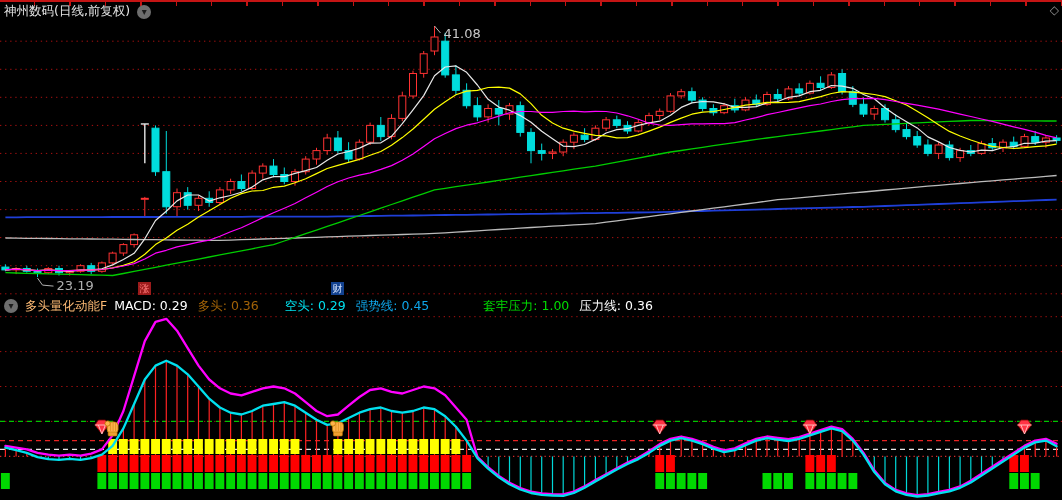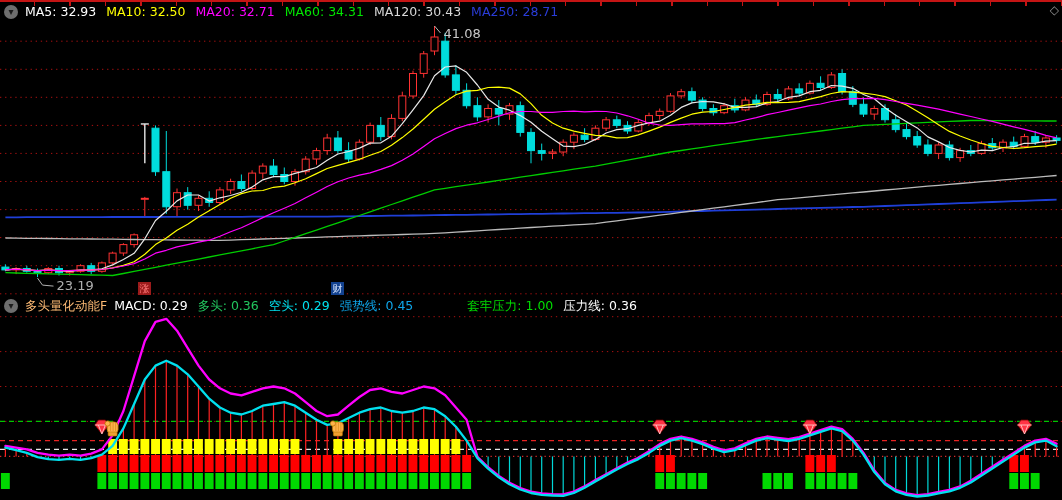--- a/index.html
+++ b/index.html
@@ -24,29 +24,22 @@
 </style>
 </head>
 <body>
 
 <div class="stage">
   <div class="topline"></div>
   <div class="topticks"></div>
   <span class="corner-diamond">◇</span>
 
   <div class="hdr hdr-main">
+    <span style="color:#e6e6e6;">神州数码(日线,前复权)</span>
     <span class="chev">▾</span>
-    <span class="fields" id="ma-fields">
-        <span class="fld" style="color: rgb(255, 255, 255);">MA5: 32.93</span>
-        <span class="fld" style="color: rgb(255, 255, 0);">MA10: 32.50</span>
-        <span class="fld" style="color: rgb(255, 0, 255);">MA20: 32.71</span>
-        <span class="fld" style="color: rgb(0, 230, 0);">MA60: 34.31</span>
-        <span class="fld" style="color: rgb(216, 216, 216);">MA120: 30.43</span>
-        <span class="fld" style="color: rgb(42, 60, 216);">MA250: 28.71</span>
-      </span>
   </div>
 
   <svg id="main-svg" width="1062" height="276">
       <g>
         <line x1="0" y1="273.8" x2="1062" y2="273.8" stroke="#aa1111" stroke-width="1" stroke-dasharray="1.3,3.8"></line>
         <line x1="0" y1="245.7" x2="1062" y2="245.7" stroke="#aa1111" stroke-width="1" stroke-dasharray="1.3,3.8"></line>
         <line x1="0" y1="217.6" x2="1062" y2="217.6" stroke="#aa1111" stroke-width="1" stroke-dasharray="1.3,3.8"></line>
         <line x1="0" y1="189.6" x2="1062" y2="189.6" stroke="#aa1111" stroke-width="1" stroke-dasharray="1.3,3.8"></line>
         <line x1="0" y1="161.5" x2="1062" y2="161.5" stroke="#aa1111" stroke-width="1" stroke-dasharray="1.3,3.8"></line>
         <line x1="0" y1="133.4" x2="1062" y2="133.4" stroke="#aa1111" stroke-width="1" stroke-dasharray="1.3,3.8"></line>
@@ -274,22 +267,22 @@
     </svg>
 
   <div class="badge" id="badge-0" style="background: rgb(156, 27, 27); color: rgb(255, 122, 122); left: 138px;">涨</div>
   <div class="badge" id="badge-1" style="background: rgb(18, 65, 143); color: rgb(216, 230, 255); left: 331px;">财</div>
 
   <div class="hdr hdr-ind">
     <span class="chev">▾</span>
     <span style="color:#fdba74;">多头量化动能F</span>
     <span class="fields" id="ind-fields">
         <span class="fld" style="color: rgb(255, 255, 255);">MACD: 0.29</span>
-        <span class="fld" style="color: #22c55e;">多头: 0.36</span>
-        <span class="fld" style="color: rgb(0, 224, 238);">空头: 0.29</span>
+        <span class="fld" style="color: #a16207;">多头: 0.36</span>
+        <span class="fld" style="color: rgb(0, 224, 238); margin-left: 16px;">空头: 0.29</span>
         <span class="fld" style="color: #0ea5e9;">强势线: 0.45</span>
         <span class="fld" style="color: rgb(0, 221, 0); margin-left: 44px;">套牢压力: 1.00</span>
         <span class="fld" style="color: rgb(255, 255, 255);">压力线: 0.36</span>
       </span>
   </div>
 
   <svg id="ind-svg" width="1062" height="184">
       <g>
         <line x1="0" y1="105.4" x2="1062" y2="105.4" stroke="#aa1111" stroke-width="1" stroke-dasharray="1.3,3.8"></line>
         <line x1="0" y1="70.5" x2="1062" y2="70.5" stroke="#aa1111" stroke-width="1" stroke-dasharray="1.3,3.8"></line>

